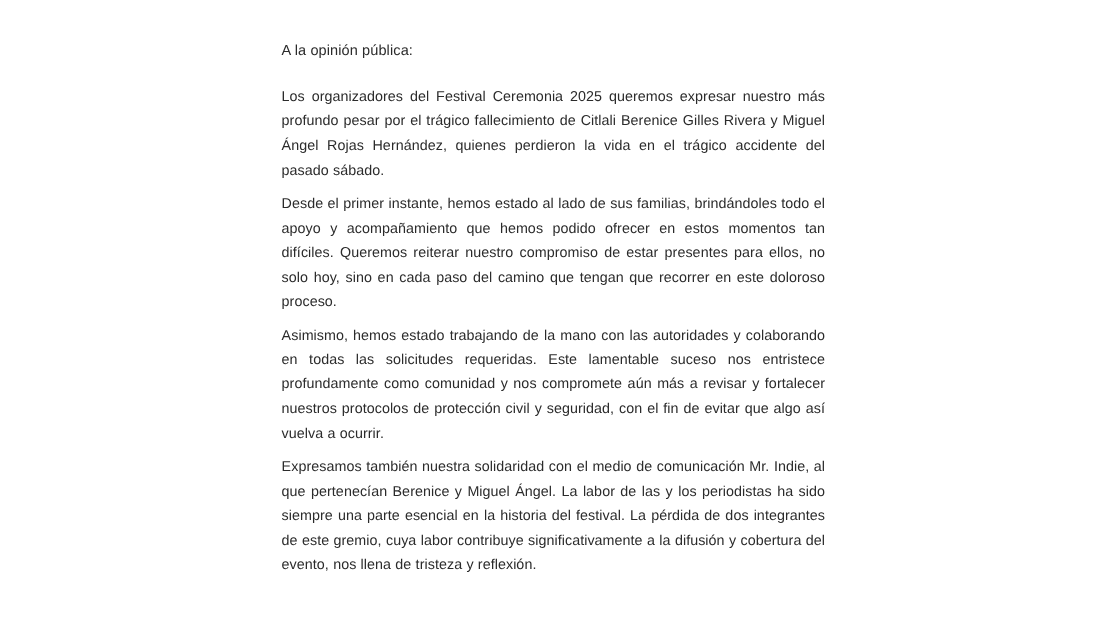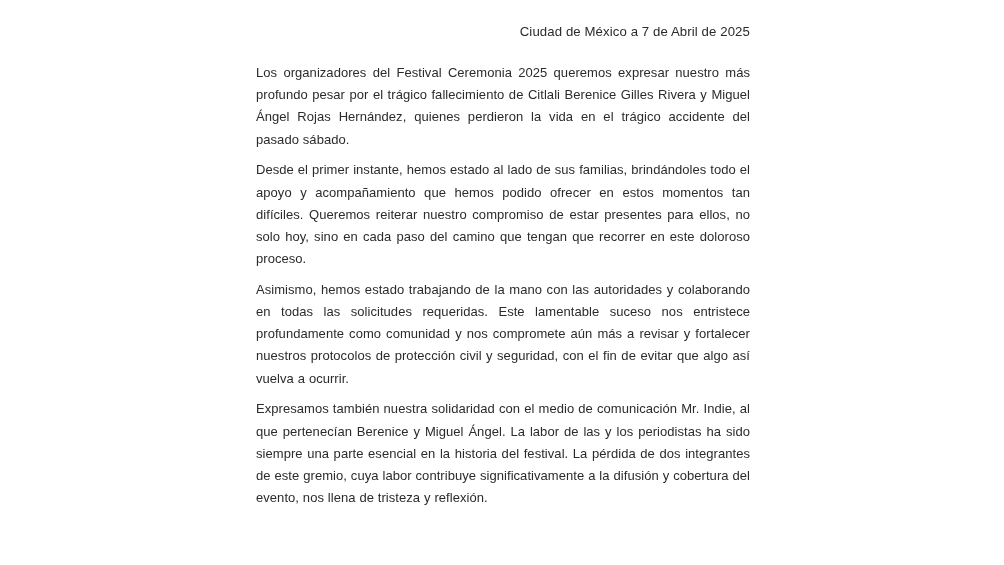--- a/index.html
+++ b/index.html
@@ -73,22 +73,22 @@
   .para:last-child {
     margin-bottom: 12px;
   }
 </style>
 </head>
 <body>
 
 <div class="page">
   <div class="content">
 
-    <p class="dateline">Ciudad de México a 7 de Abril de 2025</p>
 
+    <p class="salutation">A la opinión pública:</p>
 
     <div class="body-copy">
       <p class="para">Los organizadores del Festival Ceremonia 2025 queremos expresar nuestro más profundo pesar por el trágico fallecimiento de Citlali Berenice Gilles Rivera y Miguel Ángel Rojas Hernández, quienes perdieron la vida en el trágico accidente del pasado sábado.</p>
       <p class="para">Desde el primer instante, hemos estado al lado de sus familias, brindándoles todo el apoyo y acompañamiento que hemos podido ofrecer en estos momentos tan difíciles. Queremos reiterar nuestro compromiso de estar presentes para ellos, no solo hoy, sino en cada paso del camino que tengan que recorrer en este doloroso proceso.</p>
       <p class="para">Asimismo, hemos estado trabajando de la mano con las autoridades y colaborando en todas las solicitudes requeridas. Este lamentable suceso nos entristece profundamente como comunidad y nos compromete aún más a revisar y fortalecer nuestros protocolos de protección civil y seguridad, con el fin de evitar que algo así vuelva a ocurrir.</p>
       <p class="para">Expresamos también nuestra solidaridad con el medio de comunicación Mr. Indie, al que pertenecían Berenice y Miguel Ángel. La labor de las y los periodistas ha sido siempre una parte esencial en la historia del festival. La pérdida de dos integrantes de este gremio, cuya labor contribuye significativamente a la difusión y cobertura del evento, nos llena de tristeza y reflexión.</p>
 
     </div>
 
   </div>

